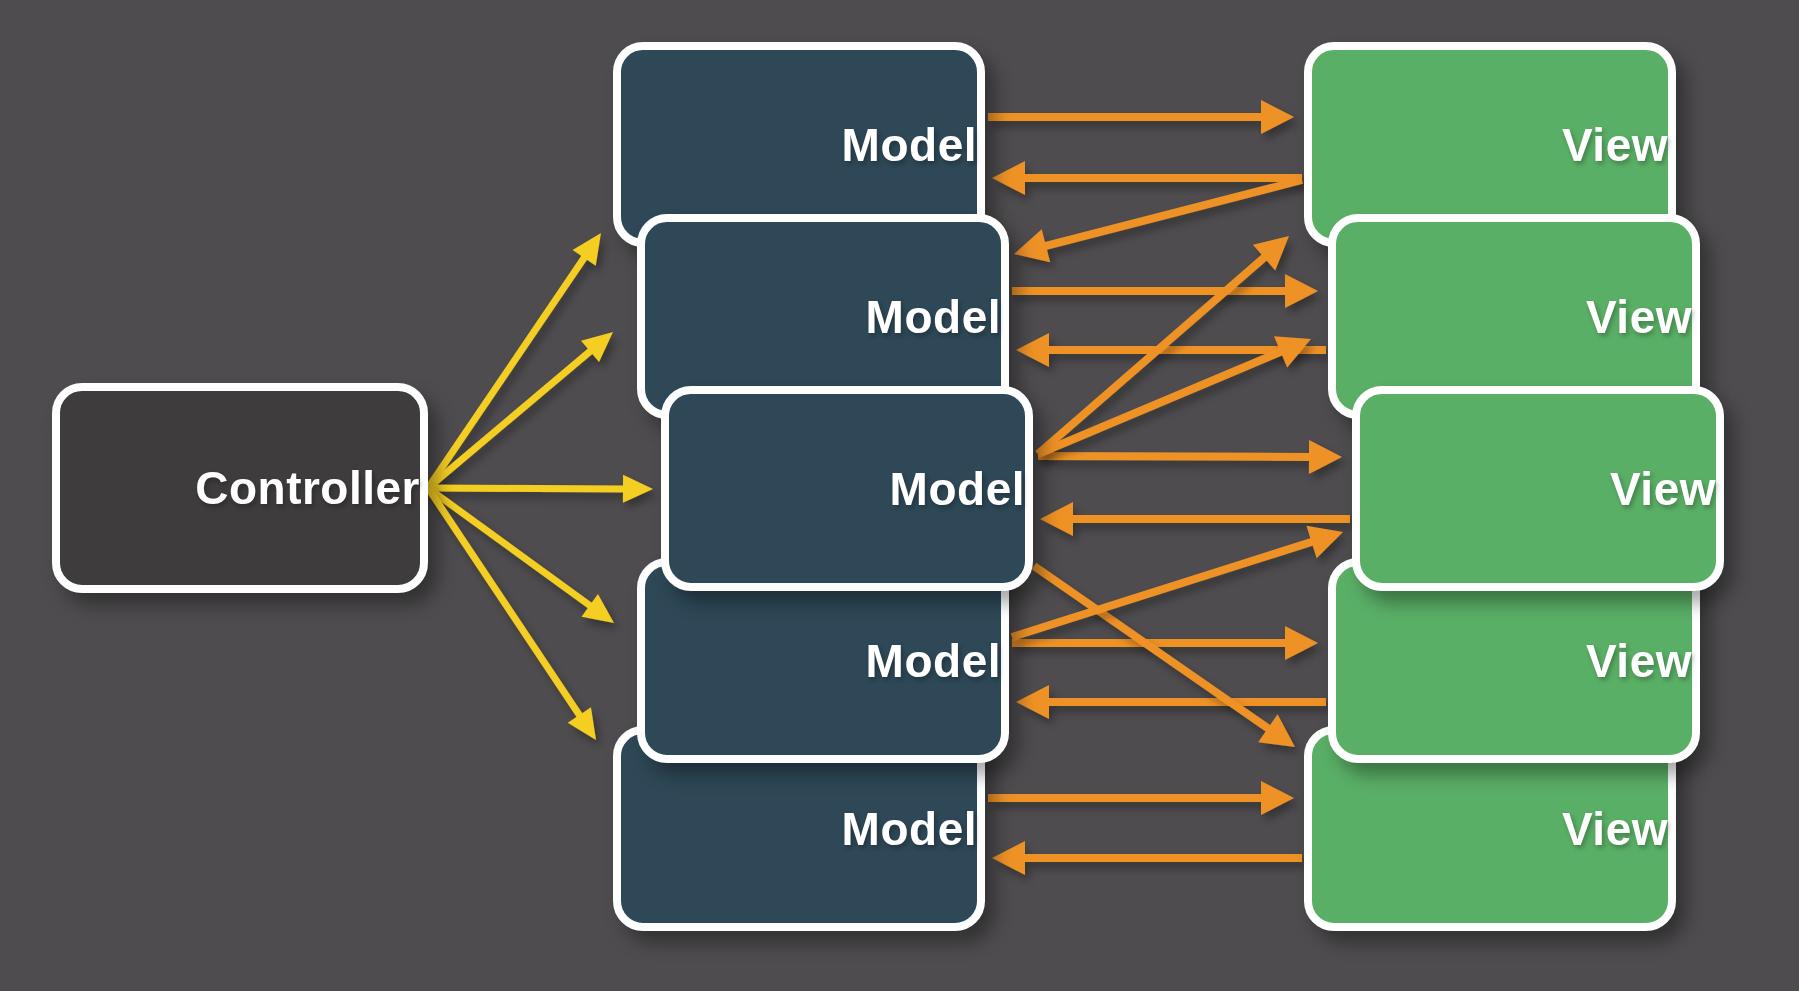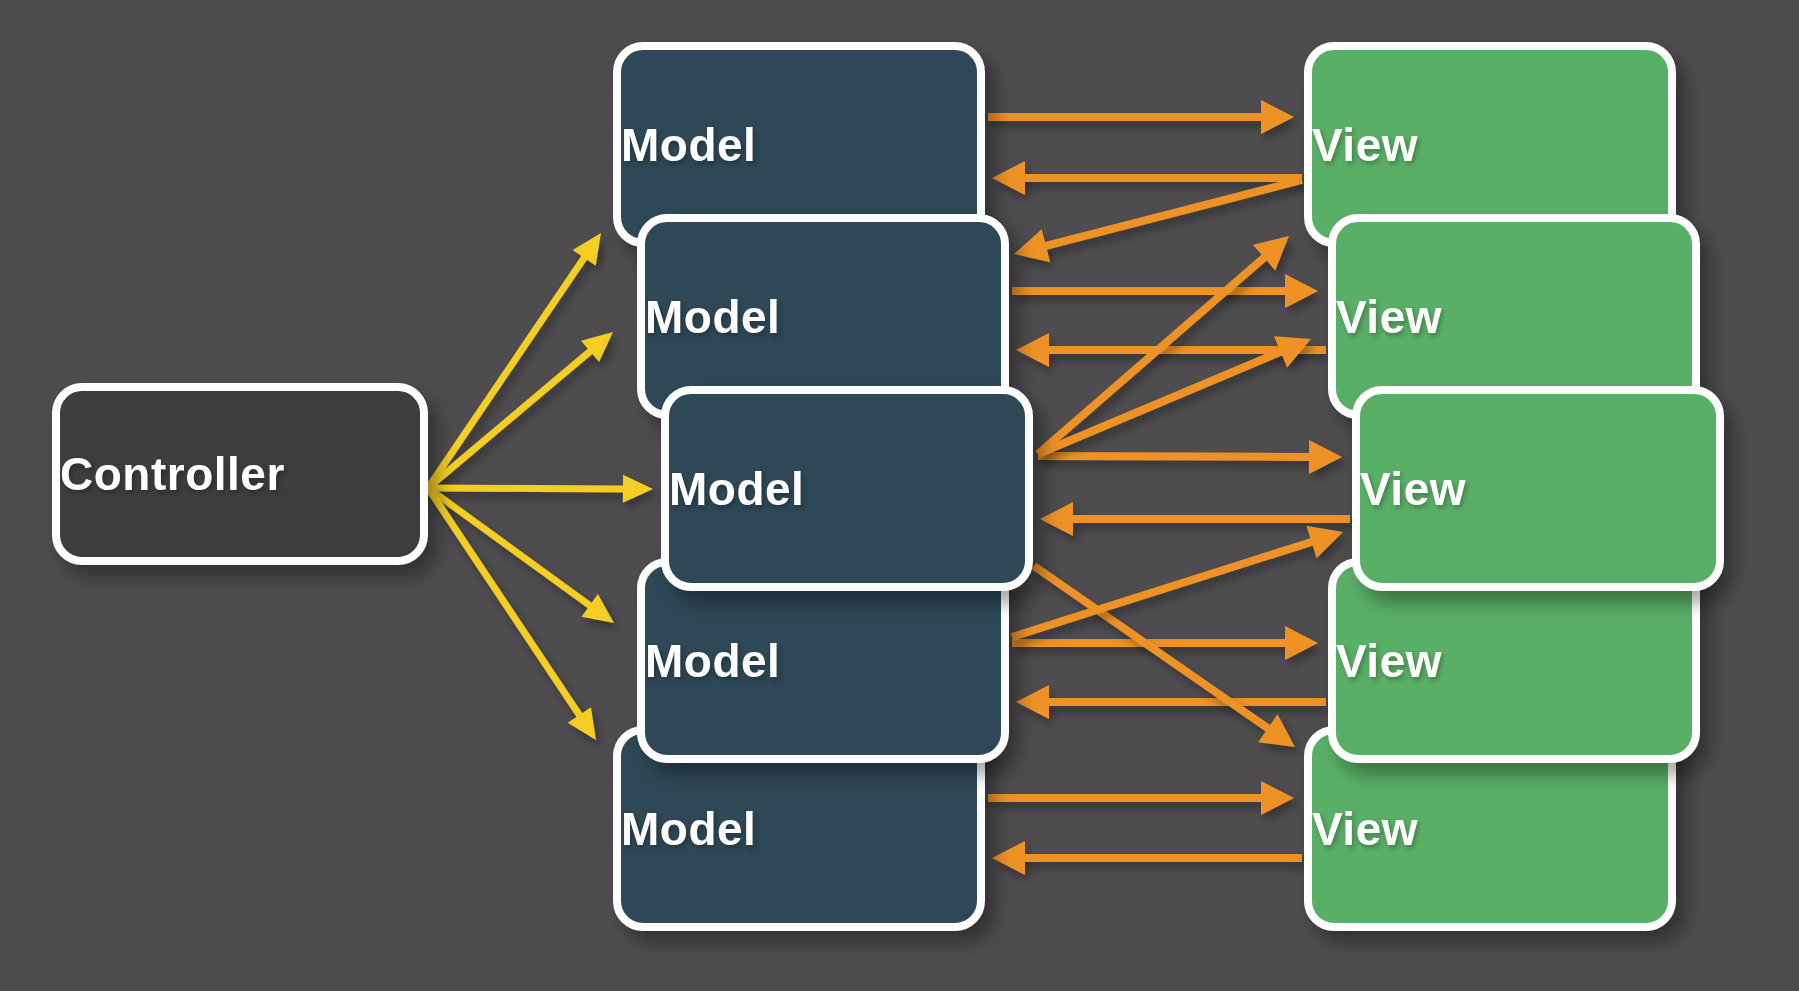--- a/index.html
+++ b/index.html
@@ -26,21 +26,21 @@
     height: 100%;
   }
   .box {
     position: absolute;
     box-sizing: border-box;
     border: 8px solid #FFFFFF;
     border-radius: 30px;
     box-shadow: 10px 12px 18px rgba(0,0,0,0.35);
     display: flex;
     align-items: center;
-    justify-content: flex-start;
+    justify-content: flex-end;
   }
   .box .label {
     font-size: 46px;
     font-weight: 700;
     color: #FFFFFF;
     letter-spacing: 0.5px;
     text-shadow: 2px 3px 5px rgba(0,0,0,0.28);
     white-space: nowrap;
   }
 </style>
@@ -129,21 +129,21 @@
       <g filter="url(#arrowShadow)">
         <line x1="1034" y1="566" x2="1271.169581822493" y2="730.4739245588935" stroke="#EF9226" stroke-width="8"></line>
         <polygon points="1295,747 1258.194928194602,742.1640213607278 1277.5703269876233,714.2249103939954" fill="#EF9226"></polygon>
       </g>
       <g filter="url(#arrowShadow)">
         <line x1="1012" y1="637" x2="1315.357485438521" y2="540.7687735013754" stroke="#EF9226" stroke-width="8"></line>
         <polygon points="1343,532 1316.6850403101578,558.1824921755356 1306.4044093085452,525.7740268275948" fill="#EF9226"></polygon>
       </g>
     </svg>
   <div class="node-layer" id="node-layer">
-      <div class="box controller" style="left: 52px; top: 383px; width: 376px; height: 182px; z-index: 11; background: rgb(63, 60, 61); border-color: rgb(255, 255, 255);">
+      <div class="box controller" style="left: 52px; top: 383px; width: 376px; height: 210px; z-index: 11; background: rgb(63, 60, 61); border-color: rgb(255, 255, 255);">
         <span class="label" style="color: rgb(255, 255, 255);">Controller</span>
       </div>
       <div class="box model" style="left: 613px; top: 42px; width: 372px; height: 205px; z-index: 11; background: rgb(46, 72, 87); border-color: rgb(255, 255, 255);">
         <span class="label" style="color: rgb(255, 255, 255);">Model</span>
       </div>
       <div class="box model" style="left: 637px; top: 214px; width: 372px; height: 205px; z-index: 12; background: rgb(46, 72, 87); border-color: rgb(255, 255, 255);">
         <span class="label" style="color: rgb(255, 255, 255);">Model</span>
       </div>
       <div class="box model" style="left: 661px; top: 386px; width: 372px; height: 205px; z-index: 13; background: rgb(46, 72, 87); border-color: rgb(255, 255, 255);">
         <span class="label" style="color: rgb(255, 255, 255);">Model</span>

